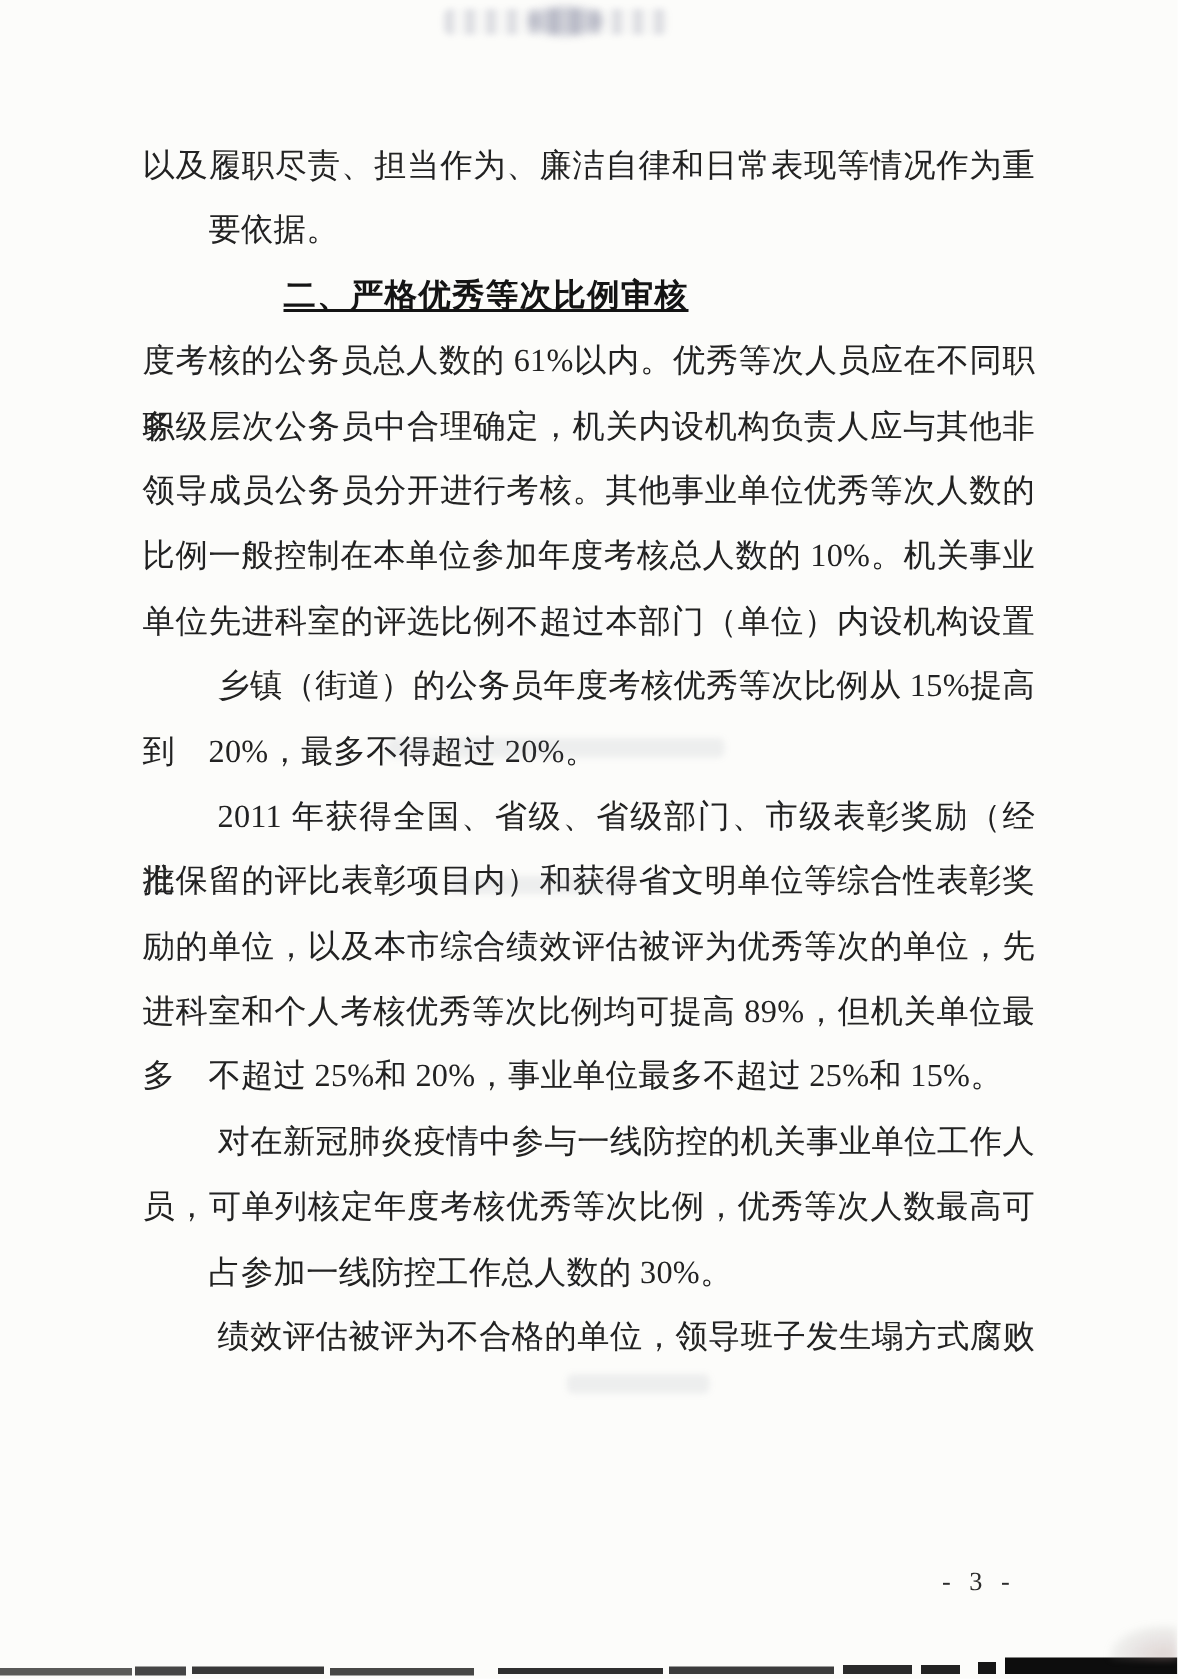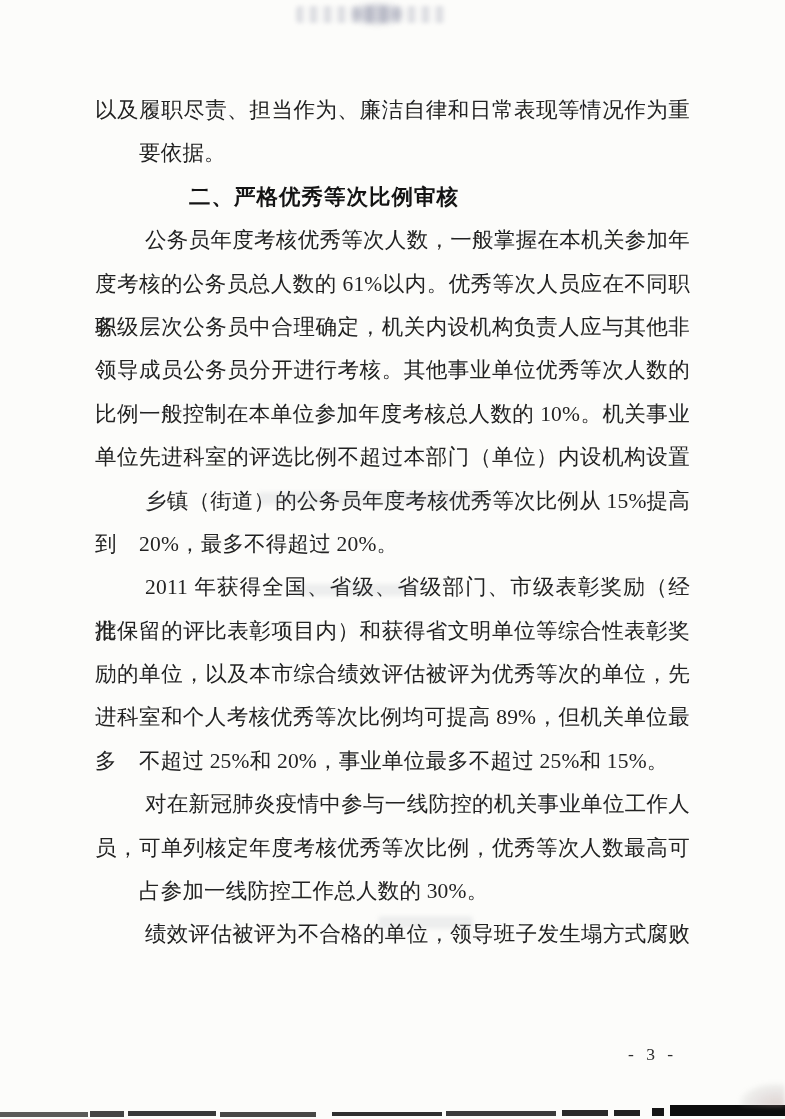--- a/index.html
+++ b/index.html
@@ -18,21 +18,21 @@
   .line {
     height:43.4px; line-height:43.4px;
     font-size:21.5px; letter-spacing:0.2px;
     color:#222;
   }
   .jf { text-align:justify; text-align-last:justify; }
   .lf { text-align:left;margin-left:44px; }
   .in { text-indent:50px; }
   .hd {
     font-family:"Liberation Sans","DejaVu Sans",sans-serif;
-    font-weight:700; color:#141414; letter-spacing:1px;
+    font-weight:700; color:#141414; letter-spacing:1px;text-decoration:underline;
   }
 
   
   .pageno {
     position:absolute; left:628px; top:1044px; width:70px;
     font-size:17.5px; letter-spacing:4px; color:#2c2c2c;
     font-family:"Liberation Serif","DejaVu Serif",serif;
     text-align:left; white-space:nowrap;
   }
 
@@ -68,21 +68,20 @@
 
 <div class="page">
 
   <div class="smudge-a"></div>
   <div class="smudge-b"></div>
 
   <div class="doc">
     <div class="line jf">以及履职尽责、担当作为、廉洁自律和日常表现等情况作为重</div>
     <div class="line lf">要依据。</div>
     <div class="line hd in lf">二、严格优秀等次比例审核</div>
-    <div class="line in jf">公务员年度考核优秀等次人数，一般掌握在本机关参加年</div>
     <div class="line jf">度考核的公务员总人数的 61%以内。优秀等次人员应在不同职务</div>
     <div class="line jf">职级层次公务员中合理确定，机关内设机构负责人应与其他非</div>
     <div class="line jf">领导成员公务员分开进行考核。其他事业单位优秀等次人数的</div>
     <div class="line jf">比例一般控制在本单位参加年度考核总人数的 10%。机关事业</div>
     <div class="line jf">单位先进科室的评选比例不超过本部门（单位）内设机构设置</div>
     <div class="line in jf">乡镇（街道）的公务员年度考核优秀等次比例从 15%提高到</div>
     <div class="line lf">20%，最多不得超过 20%。</div>
     <div class="line in jf">2011 年获得全国、省级、省级部门、市级表彰奖励（经批</div>
     <div class="line jf">准保留的评比表彰项目内）和获得省文明单位等综合性表彰奖</div>
     <div class="line jf">励的单位，以及本市综合绩效评估被评为优秀等次的单位，先</div>

